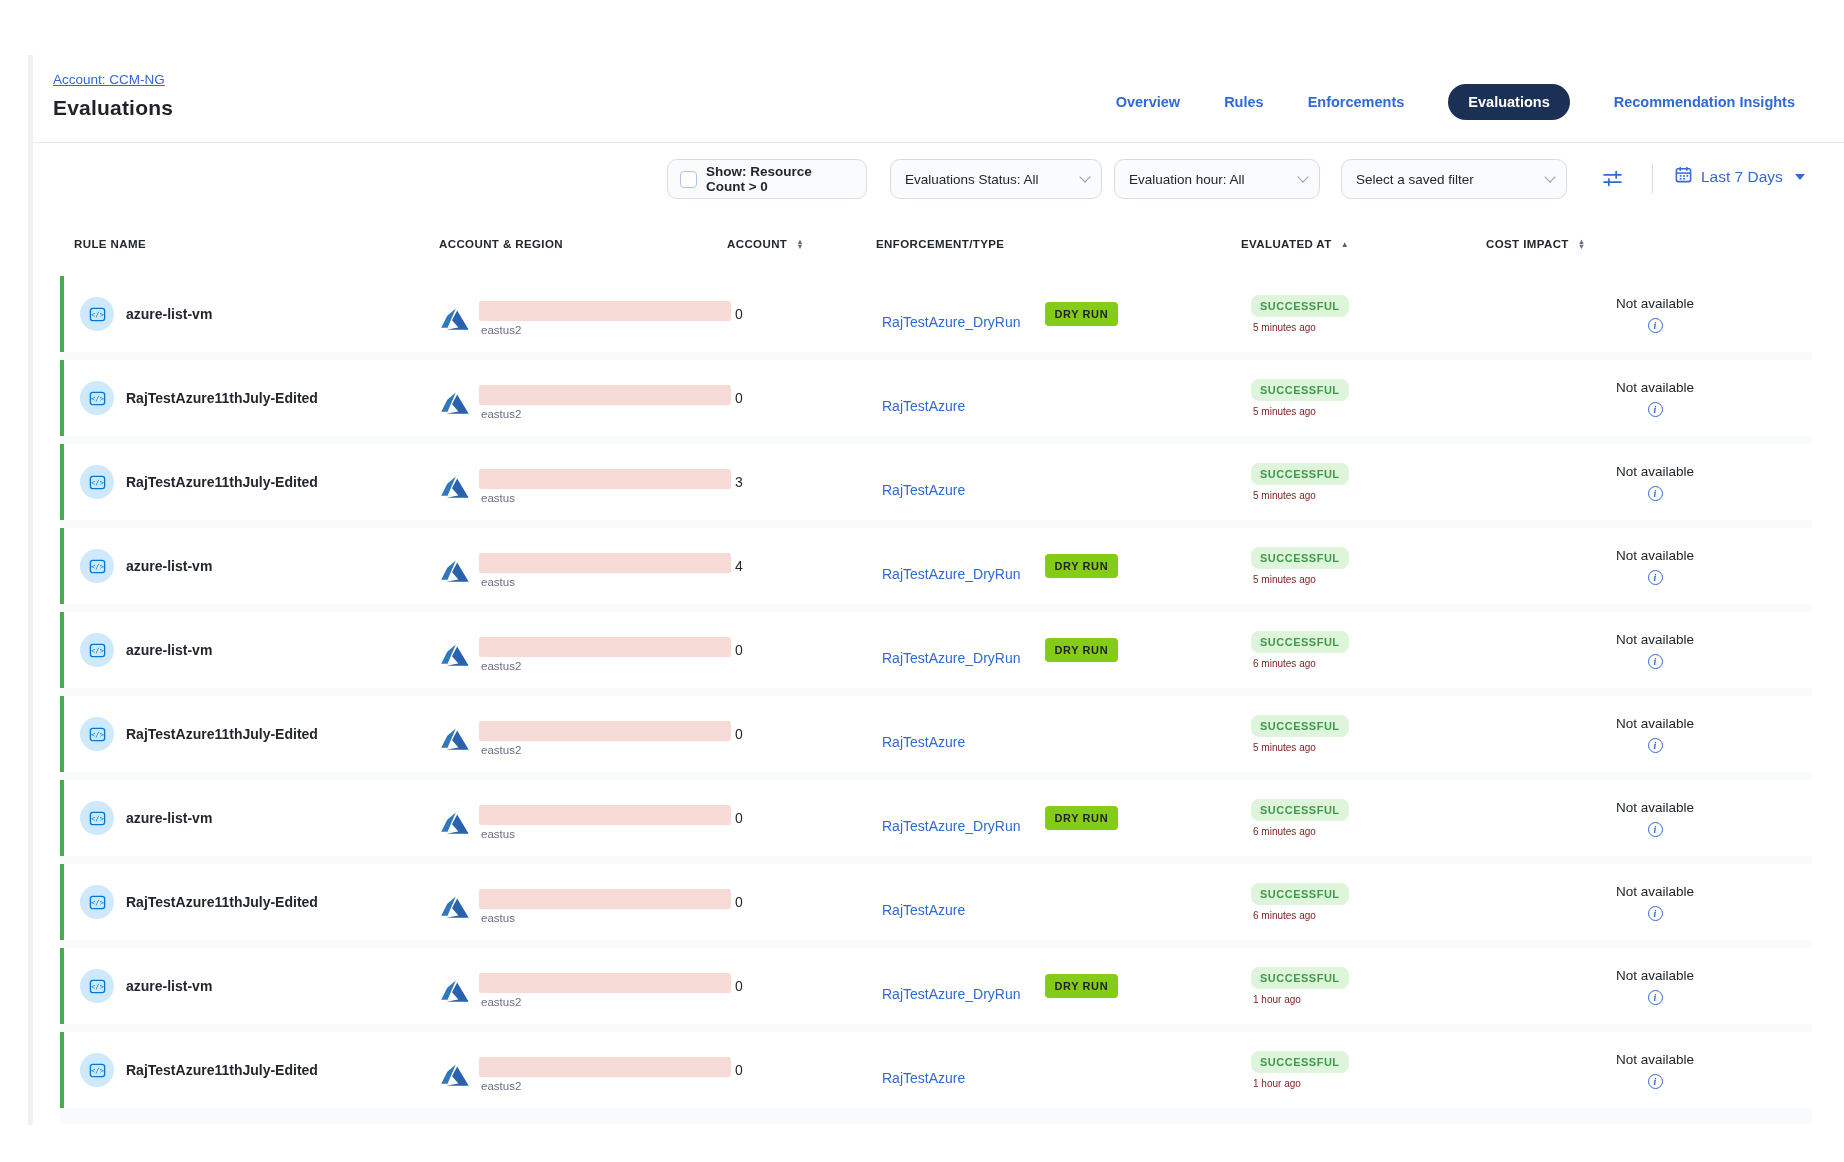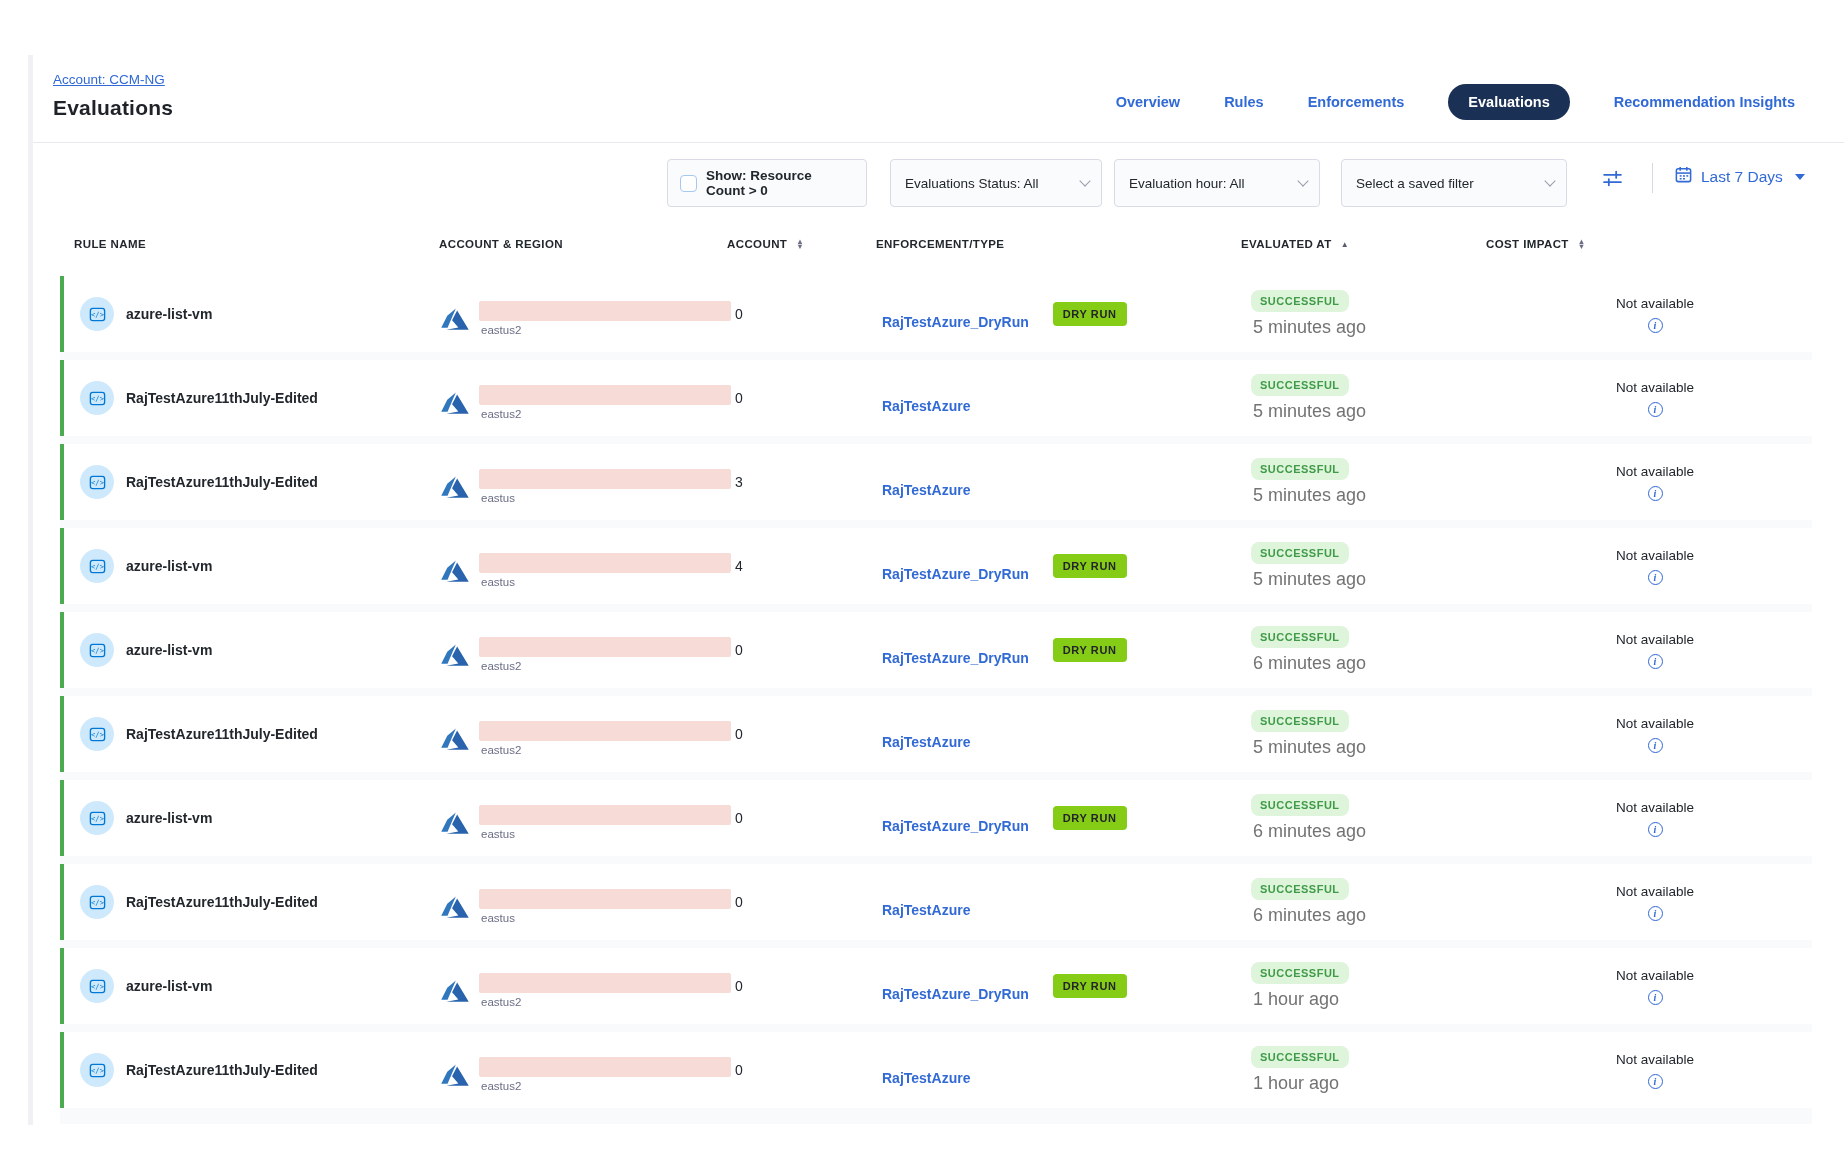--- a/index.html
+++ b/index.html
@@ -14,21 +14,21 @@
   .breadcrumb { position:absolute; left:53px; top:72px; font-size:13.5px; color:#3169d5; }
   .page-title { position:absolute; left:53px; top:96px; font-size:21px; font-weight:700; color:#1f2329; letter-spacing:.2px; }
 
   .nav { position:absolute; top:82px; right:49px; display:flex; align-items:center; gap:44px; height:40px; }
   .nav a { font-size:14.5px; font-weight:600; color:#3169d5; text-decoration:none; white-space:nowrap; }
   .nav .pill { background:#1b3055; color:#ffffff; border-radius:999px; padding:10px 20px; font-size:14.5px; font-weight:600; }
 
   .header-divider { position:absolute; left:33px; right:0; top:142px; height:1px; background:#e8e9ee; }
 
   
-  .fbox { position:absolute; top:159px; height:48px; border:1px solid #dadbe7; border-radius:4px;
+  .fbox { position:absolute; top:159px; height:40px; border:1px solid #dadbe7; border-radius:10px;
           background:#fafbfd; display:flex; align-items:center; font-size:13.5px; color:#22272d; }
   .f-check { left:667px; width:200px; padding:0 12px; gap:9px; font-weight:600; }
   .checkbox { width:17px; height:17px; border:1.6px solid #a6c8f0; border-radius:4px; background:#fff; flex:0 0 auto; }
   .f-dd { justify-content:space-between; padding:0 12px 0 14px; font-weight:500; }
   .f-dd1 { left:890px;  width:212px; }
   .f-dd2 { left:1114px; width:206px; }
   .f-dd3 { left:1341px; width:226px; }
   .chev { width:8px; height:8px; border-right:1.6px solid #9a9cab; border-bottom:1.6px solid #9a9cab;
           transform:rotate(45deg); margin-top:-4px; flex:0 0 auto; }
   .sliders { position:absolute; left:1602px; top:168px; cursor:pointer; }
@@ -59,28 +59,28 @@
 
   .cell-account { display:flex; align-items:flex-start; gap:8px; padding-top:0; }
   .azure-wrap { width:32px; height:32px; margin-top:12px; flex:0 0 auto; }
   .acct-right { display:flex; flex-direction:column; }
   .redact-bar { width:252px; height:20px; background:#f7dbd6; border-radius:2px; margin-top:9px; }
   .region-label { font-size:11.5px; color:#6b6d85; margin-top:3px; margin-left:2px; }
 
   .cell-resource { font-size:14px; color:#22272d; padding-left:8px; }
 
   .cell-enf { display:flex; align-items:center; gap:24px; padding-left:6px; }
-  .enf-link { font-size:14px; font-weight:700; color:#3169d5; text-decoration:none; white-space:nowrap;margin-top:16px; }
+  .enf-link { font-size:14px; font-weight:400; color:#3169d5; text-decoration:none; white-space:nowrap;margin-top:16px; }
   .dryrun-badge { background:#84cc16; color:#23232b; font-size:11px; font-weight:700; letter-spacing:.6px;
                   padding:6px 10px; border-radius:4px; white-space:nowrap; }
 
   .cell-eval { display:flex; flex-direction:column; align-items:flex-start; gap:5px; padding-left:10px; }
   .status-badge { background:#def5dc; color:#3f9b47; font-size:11px; font-weight:700; letter-spacing:.5px;
                   padding:5px 9px; border-radius:8px; }
-  .eval-time { font-size:18px; color:#737373; padding-left:2px; }
+  .eval-time { font-size:10px; color:#7f1d1d; padding-left:2px; }
 
   .cell-cost { display:flex; align-items:center; gap:7px; padding-left:12px; font-size:13.5px; color:#22272d;flex-direction:column; }
   .info-i { width:15px; height:15px; border:1.4px solid #3169d5; border-radius:50%; color:#3169d5;
             font-size:10px; font-weight:700; display:flex; align-items:center; justify-content:center;
             font-family:"Liberation Serif", serif; font-style:italic; }
 </style>
 </head>
 <body>
 
 <div class="page">

